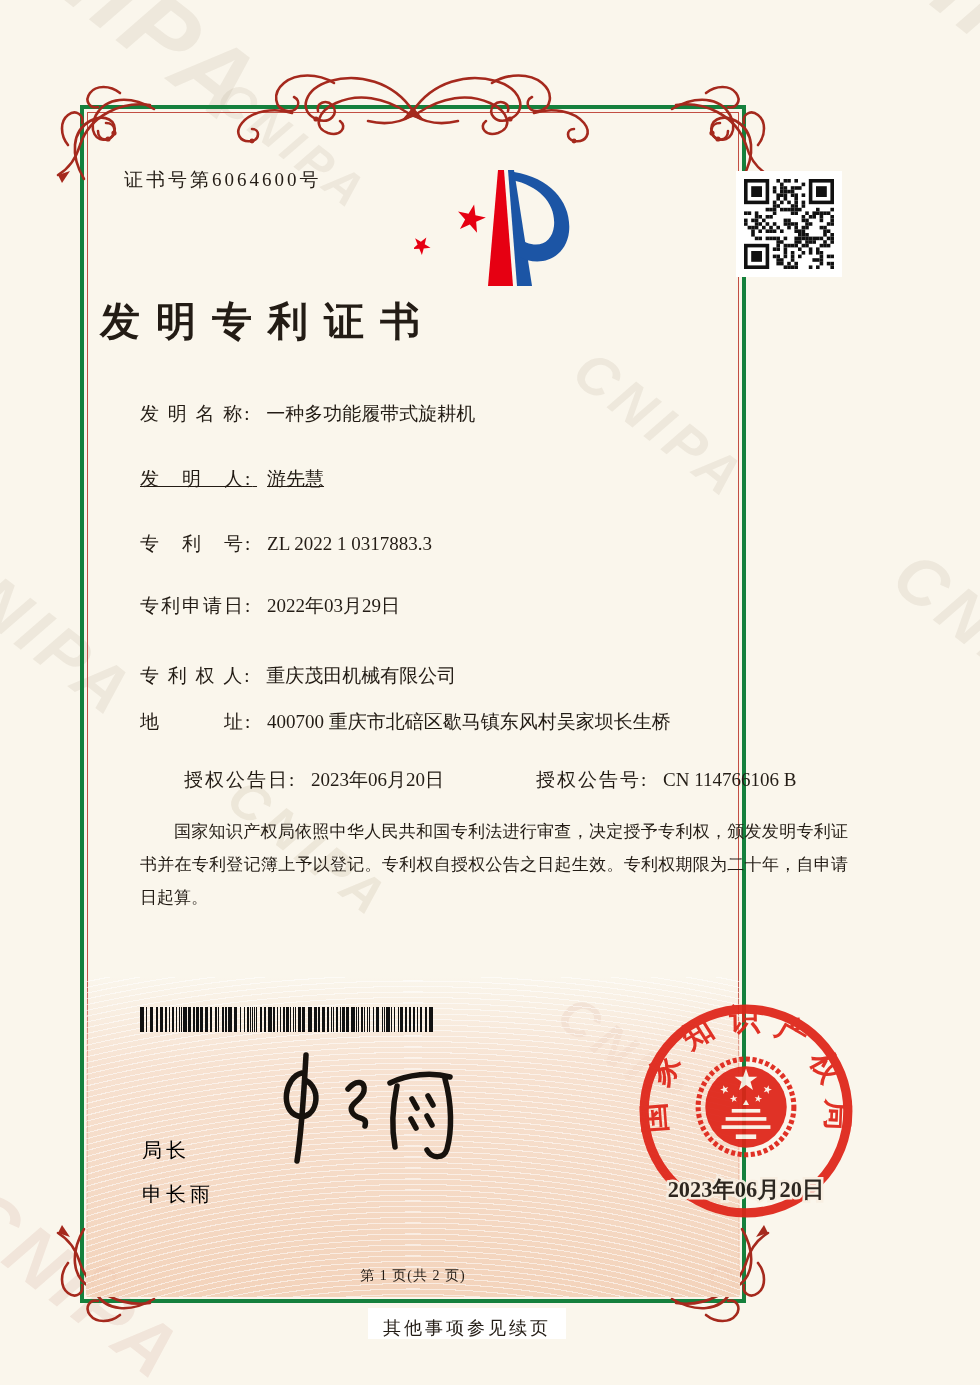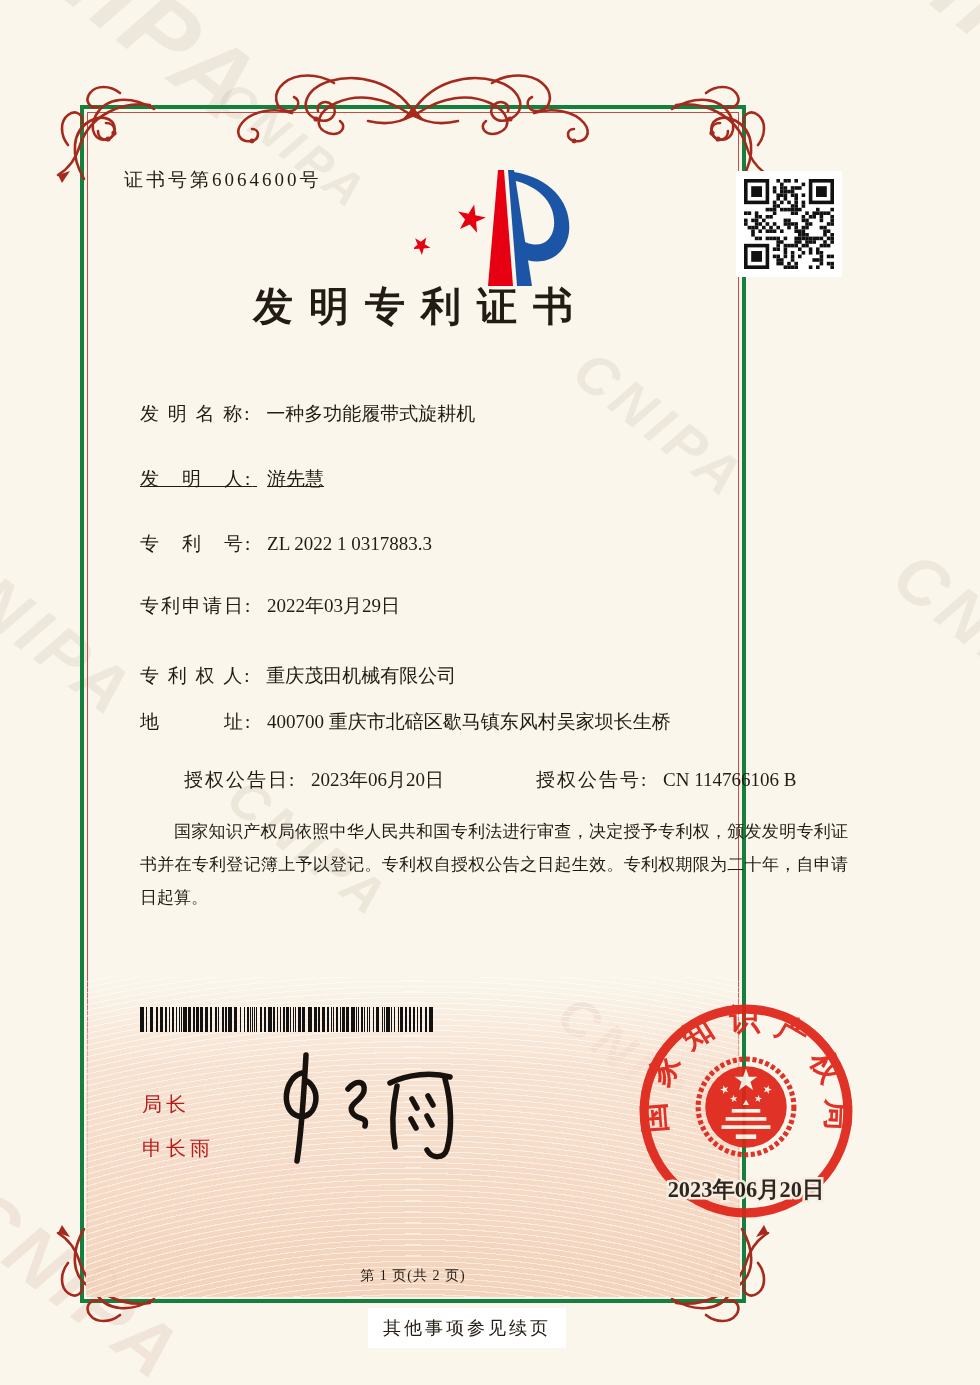--- a/index.html
+++ b/index.html
@@ -37,21 +37,21 @@
   }
   .ornament { position:absolute; z-index:3; pointer-events:none; }
   
   .cert-no { position:absolute; left:40px; top:58px; font-size:19px; letter-spacing:3px; z-index:4; }
   .logo { position:absolute; left:330px; top:55px; width:165px; height:128px; z-index:4; }
   .qr-box {
     position:absolute; left:652px; top:62px; width:106px; height:106px;
     background:#ffffff; z-index:4; display:flex; align-items:center; justify-content:center;
   }
   .title {
-    position:absolute; left:0; right:0; top:170px; text-align:center;
+    position:absolute; left:0; right:0; top:185px; text-align:left;
     font-size:40px; font-weight:bold; letter-spacing:16px; text-indent:16px;
     z-index:4;
   }
   .field-row {
     position:absolute; left:56px; width:712px; font-size:19px;
     white-space:nowrap; z-index:4;
   }
   .field-label { letter-spacing:2px; }
   .field-value { margin-left:10px; }
   .pair2 { position:absolute; left:352px; top:0; }
@@ -68,32 +68,32 @@
       repeating-radial-gradient(1600px 1100px at 50% 230%,
         rgba(255,255,255,0.55) 0 1.5px, rgba(255,255,255,0) 1.5px 8px),
       linear-gradient(to bottom,
         rgba(246,221,203,0) 0%, rgba(246,219,200,0.75) 28%, #f3d3bb 100%);
     z-index:3;
   }
   .barcode { position:absolute; left:56px; top:898px; width:296px; height:25px; z-index:4; }
   .duty, .signer {
     position:absolute; left:58px;
     font-family:"Liberation Sans","DejaVu Sans",sans-serif;
-    font-size:20px; color:#b91c1c; z-index:4; letter-spacing:4px;
+    font-size:20px; color:#000000; z-index:4; letter-spacing:4px;margin-top:46px;
   }
   .duty { top:982px; }
   .signer { top:1026px; }
   .signature { position:absolute; left:160px; top:940px; width:235px; height:120px; z-index:5; }
   .seal { position:absolute; left:552px; top:892px; width:220px; height:220px; z-index:5; }
   .page-info {
     position:absolute; left:0; right:0; top:1158px; text-align:center;
     font-size:14px; letter-spacing:1px; z-index:4;
   }
   .continuation {
-    position:absolute; left:368px; top:1308px; width:198px; height:40px;
+    position:absolute; left:368px; top:1308px; width:198px; height:31px;
     background:#ffffff; text-align:center; line-height:40px;
     font-size:18px; letter-spacing:3px; z-index:2;
   }
 </style>
 </head>
 <body>
 
 <div class="page">
 
   <span class="wm" style="left:-50px; top:-60px; font-size:100px;">CNIPA</span>

